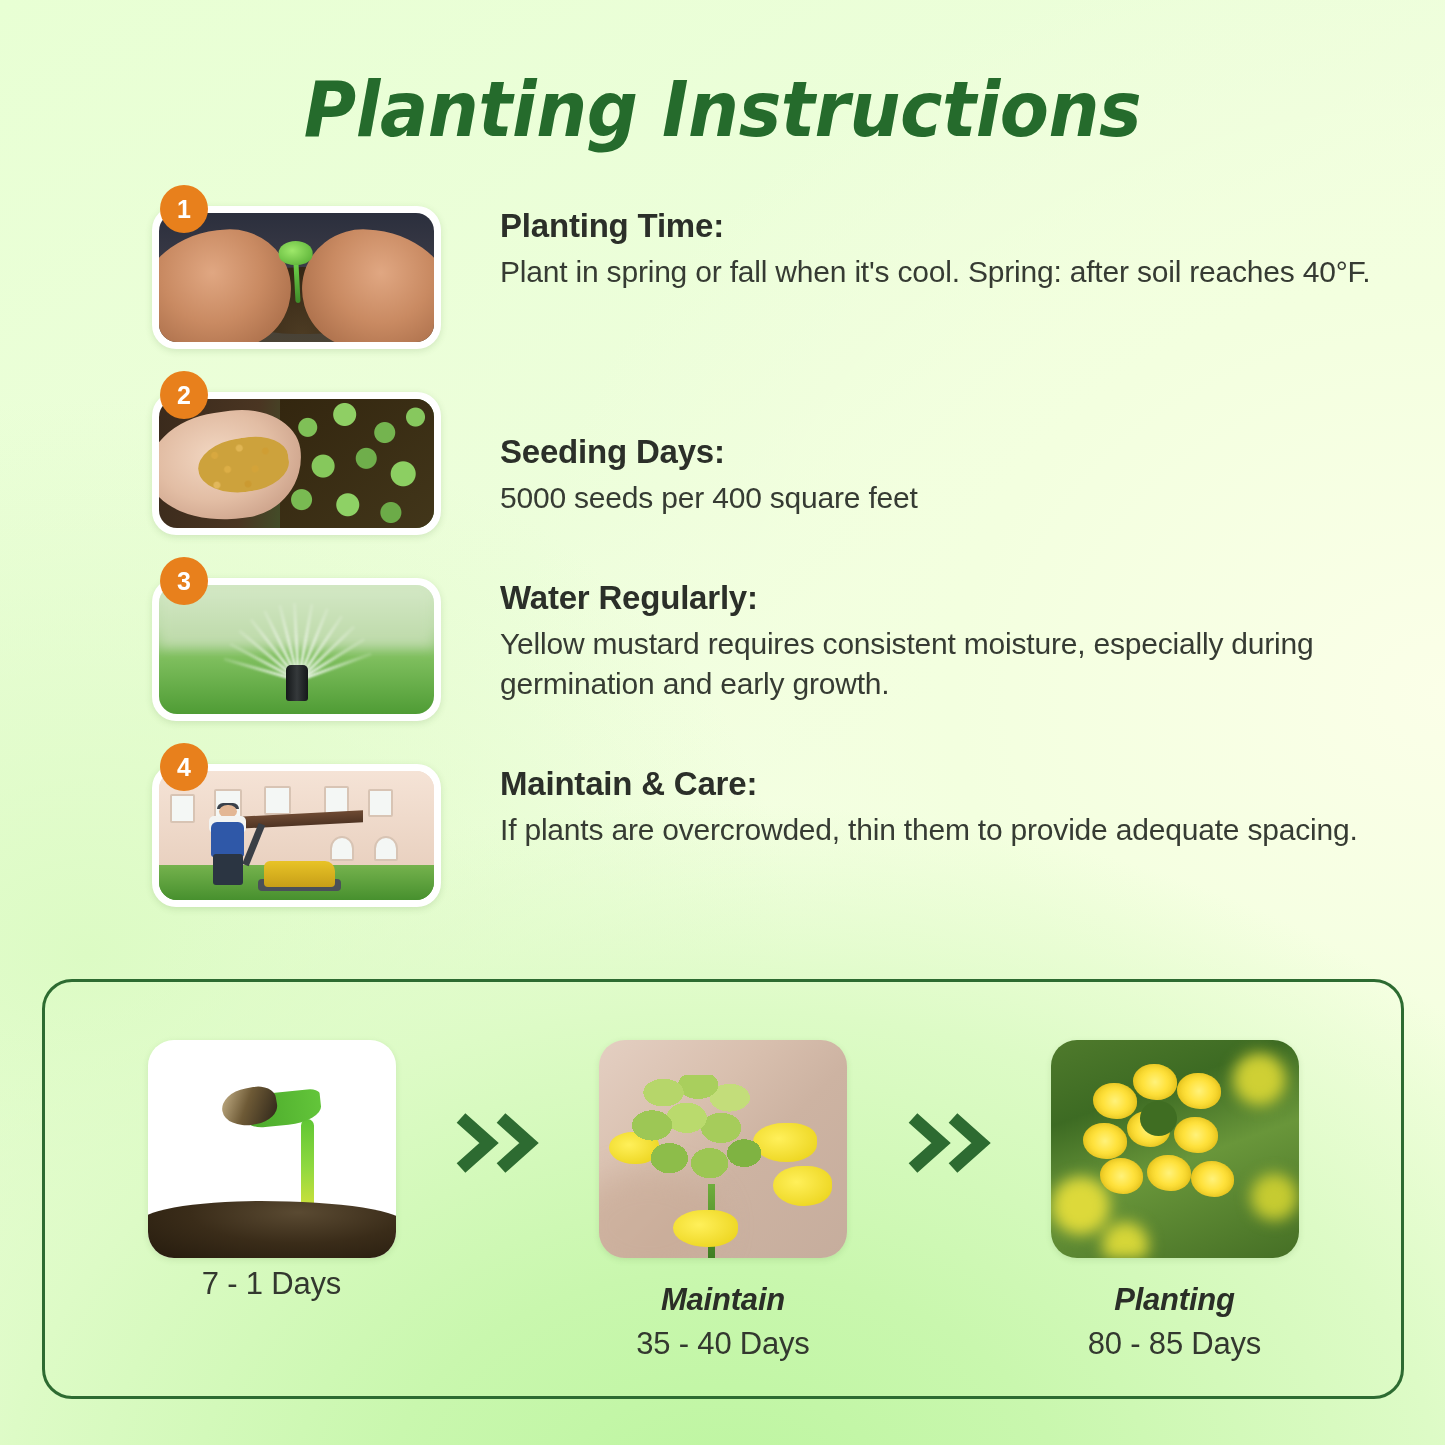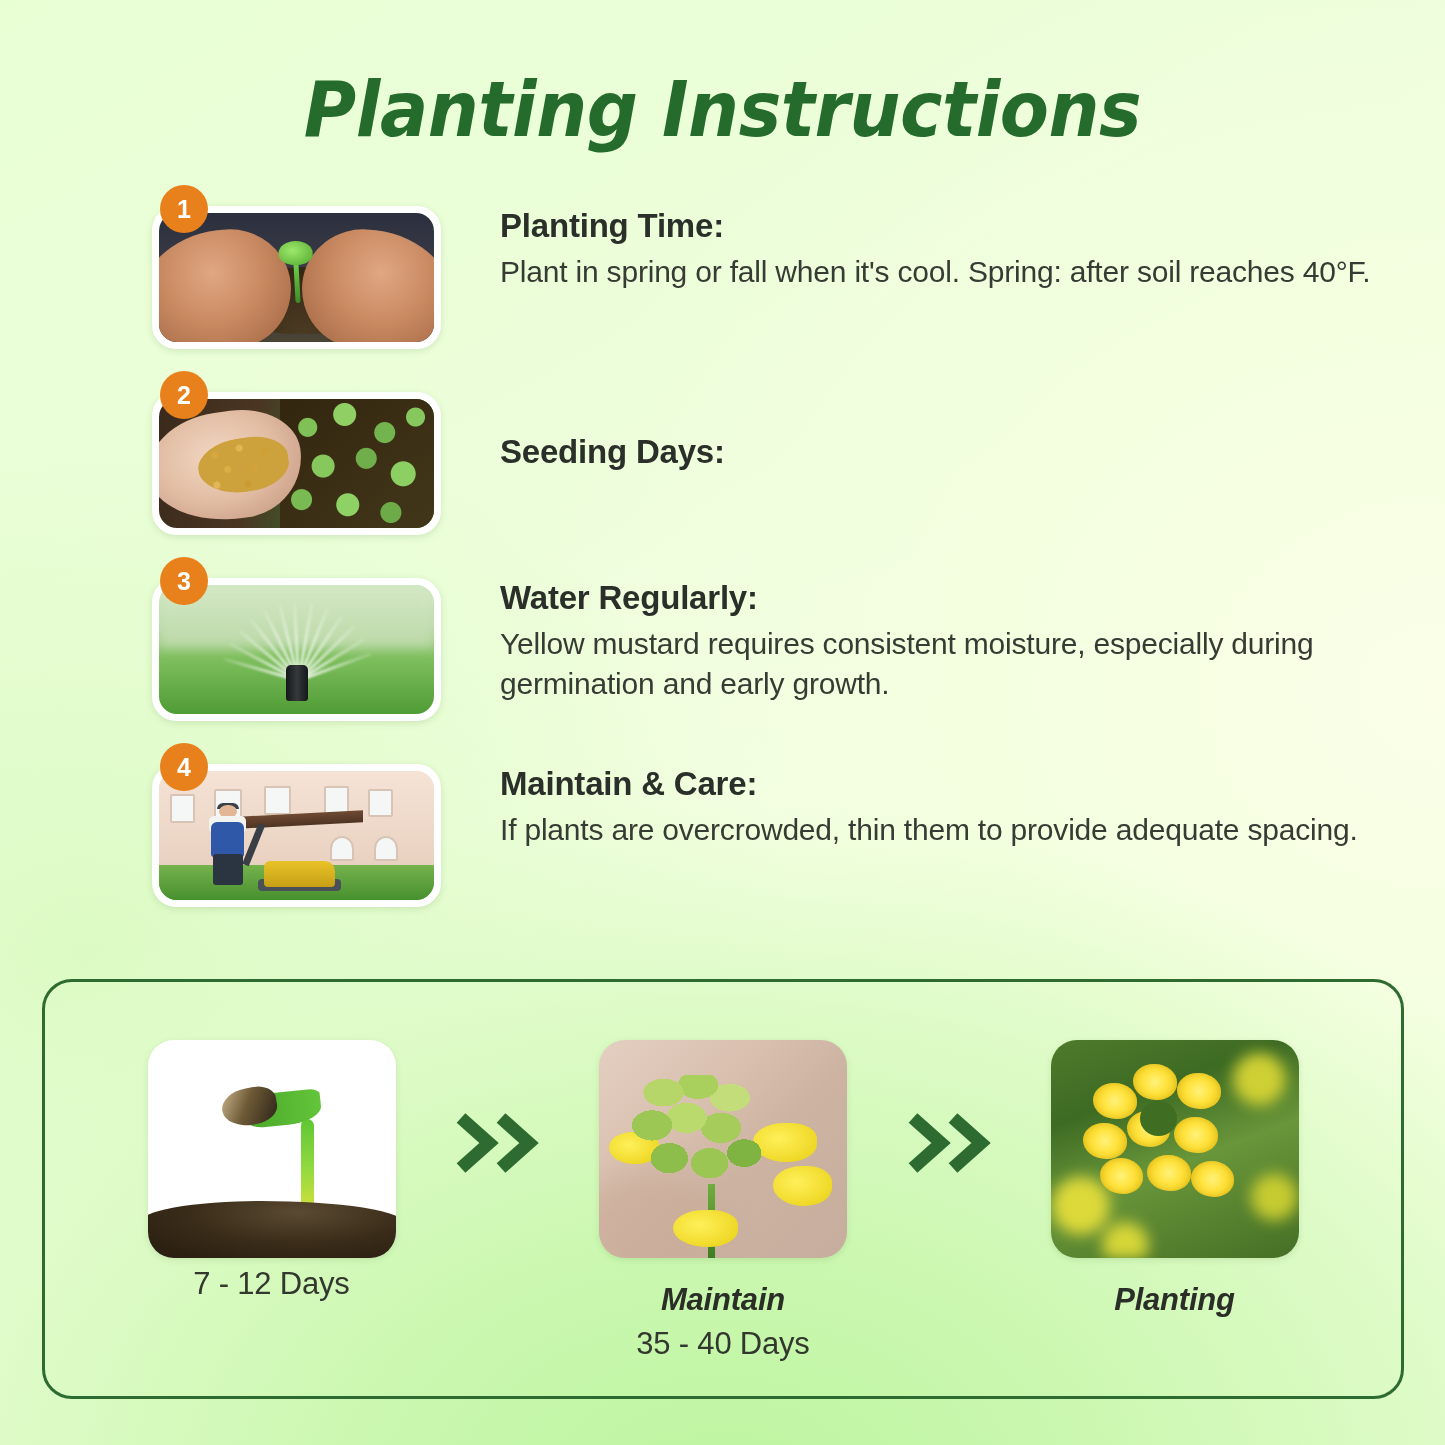--- a/index.html
+++ b/index.html
@@ -397,20 +397,21 @@
             <div class="pic p2-bg">
               <div class="p2-sprouts"></div>
               <div class="p2-hand"></div>
               <div class="p2-seeds"></div>
             </div>
           </div>
         </div>
       </div>
       <div class="step-text">
         <div class="step-title">Seeding Days:</div>
+        <div class="step-body">5000 seeds per 400 square feet</div>
       </div>
     </div>
 
     <div class="step s3">
       <div class="step-media">
         <div class="badge">3</div>
         <div class="thumb-frame">
           <div class="thumb">
             <div class="pic p3-bg">
               <div class="p3-blur"></div>
@@ -483,21 +484,21 @@
 
       <div class="tl-item">
         <div class="tl-thumb">
           <div class="pic t1-bg">
             <div class="t1-stem"></div>
             <div class="t1-hook"></div>
             <div class="t1-seed"></div>
             <div class="t1-soil"></div>
           </div>
         </div>
-        <div class="tl-value">7 - 12 Days</div>
+        <div class="tl-value">7 - 1 Days</div>
       </div>
 
       <div class="tl-arrow">
         <svg width="84" height="62" viewBox="0 0 84 62" aria-hidden="true">
           <path d="M6 6 L34 31 L6 56" fill="none" stroke="#2d6b31" stroke-width="13" stroke-linejoin="miter" stroke-linecap="butt"></path>
           <path d="M46 6 L74 31 L46 56" fill="none" stroke="#2d6b31" stroke-width="13" stroke-linejoin="miter" stroke-linecap="butt"></path>
         </svg>
       </div>
 
       <div class="tl-item">
@@ -535,18 +536,19 @@
               <div class="t3-fl" style="left:26%;top:34%"></div>
               <div class="t3-fl" style="left:54%;top:38%"></div>
               <div class="t3-fl" style="left:10%;top:64%"></div>
               <div class="t3-fl" style="left:38%;top:62%"></div>
               <div class="t3-fl" style="left:64%;top:66%"></div>
               <div class="t3-core"></div>
             </div>
           </div>
         </div>
         <div class="tl-label">Planting</div>
+        <div class="tl-value">80 - 85 Days</div>
       </div>
 
     </div>
   </div>
 
 </div>
 
 </body></html>

